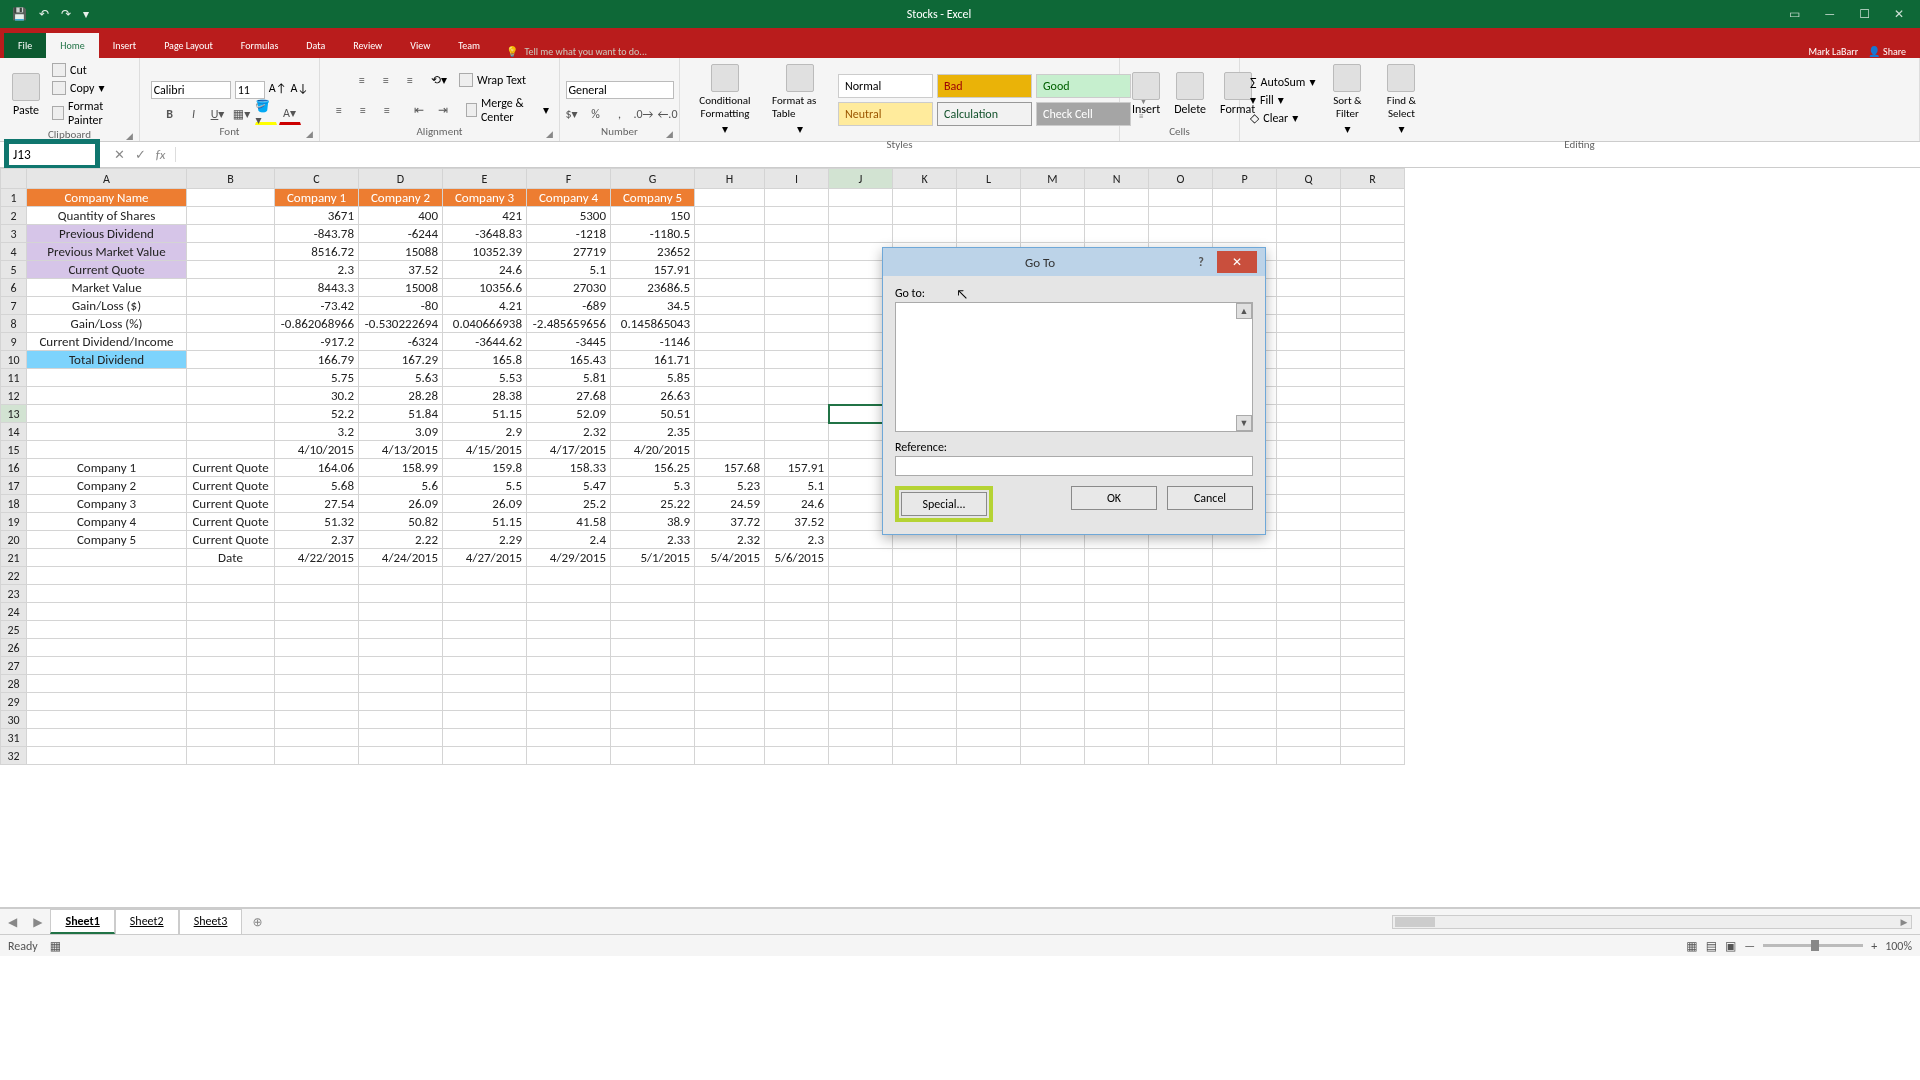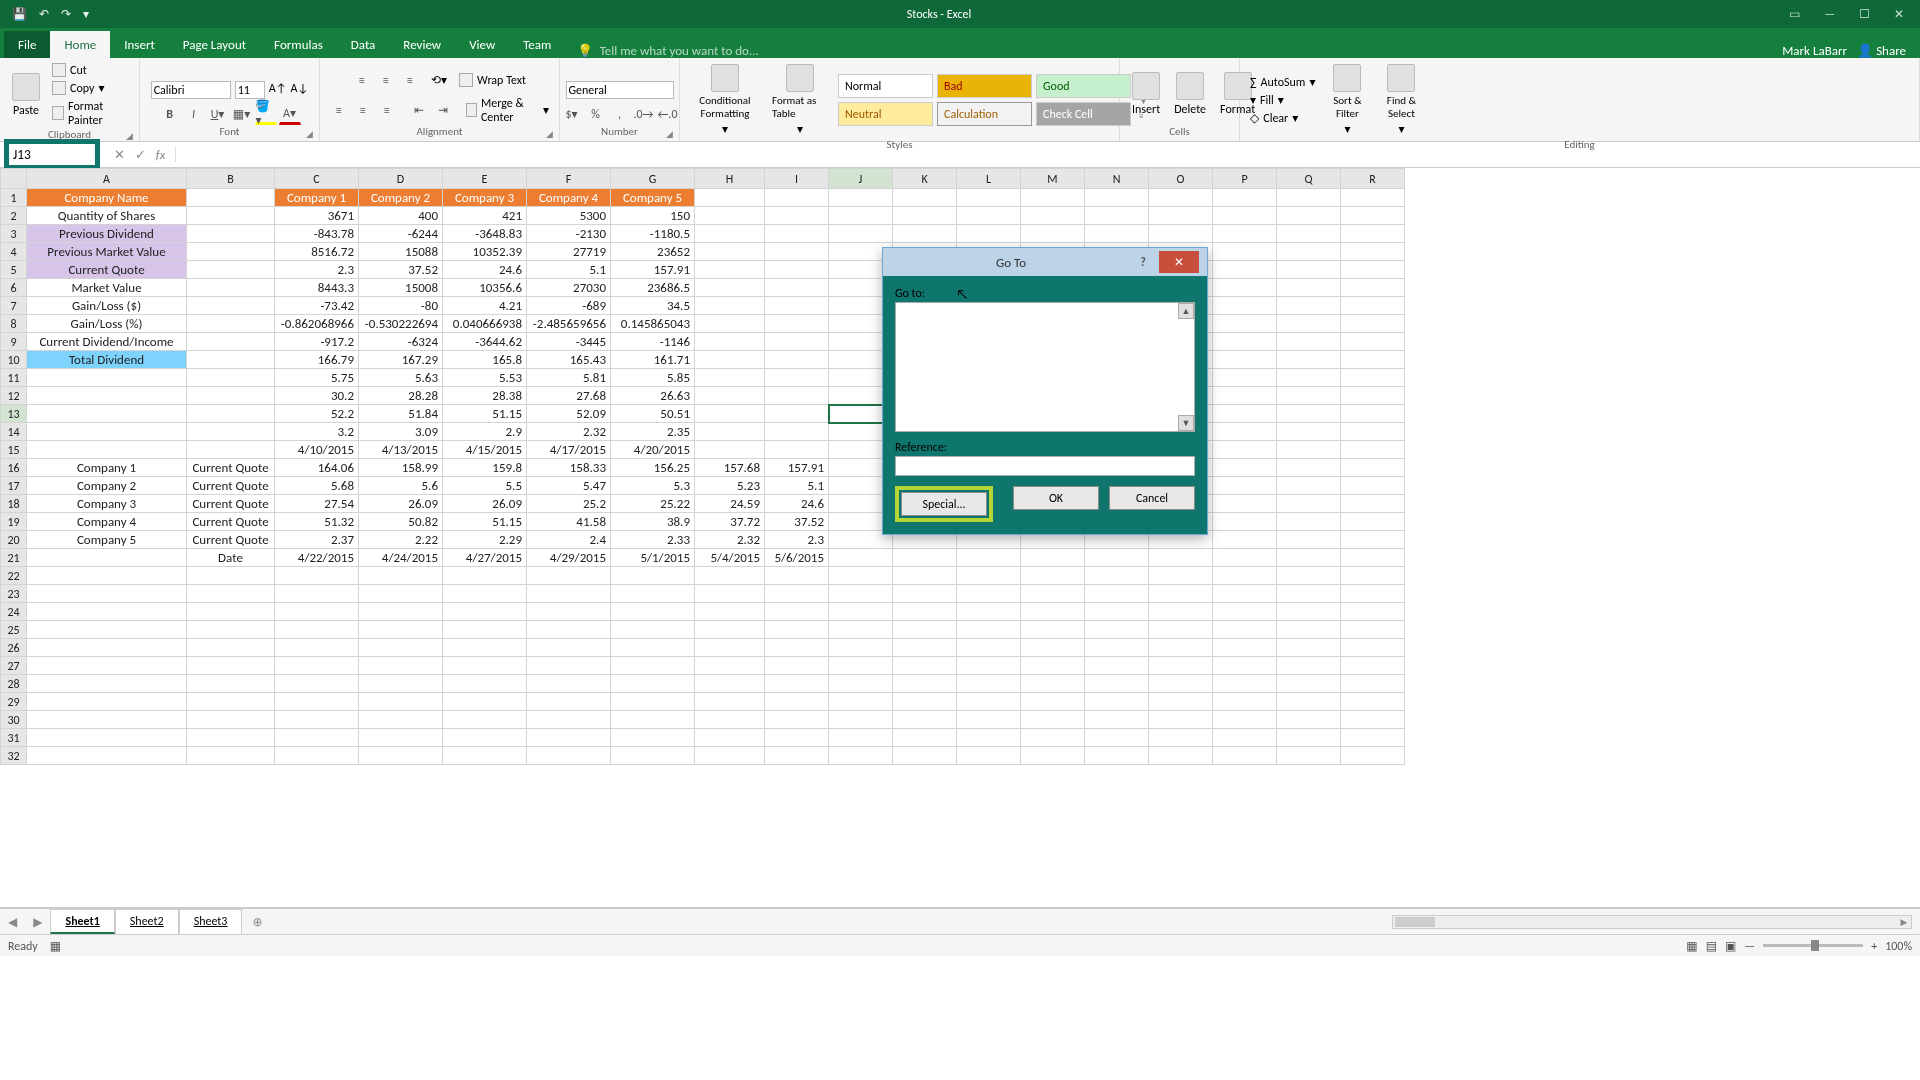--- a/index.html
+++ b/index.html
@@ -6,21 +6,21 @@
 body { background: #fff; overflow: hidden; width: 1920px; height: 1080px; position: relative; }
 
 
 .titlebar { height: 28px; background: #0e6837; display: flex; align-items: center; color: #fff; font-size: 12px; }
 .titlebar .qat { display: flex; gap: 12px; padding-left: 12px; align-items: center; }
 .titlebar .qat span { opacity: .9; }
 .titlebar .title { flex: 1; text-align: center; }
 .titlebar .winbtns { display: flex; gap: 24px; padding-right: 16px; opacity: .8; }
 
 
-.ribbon-tabs { height: 30px; background: #15803d; display: flex; align-items: flex-end; color: #fff; font-size: 13px; padding-left: 4px; }
+.ribbon-tabs { height: 30px; background: #b91c1c; display: flex; align-items: flex-end; color: #fff; font-size: 10px; padding-left: 4px; }
 .ribbon-tabs .tab { padding: 6px 14px 6px; cursor: pointer; }
 .ribbon-tabs .tab.file { background: #0c5a30; }
 .ribbon-tabs .tab.active { background: #f5f5f5; color: #217346; }
 .ribbon-tabs .tell { flex: 1; padding-left: 12px; opacity: .85; display: flex; gap: 6px; align-items: center; }
 .ribbon-tabs .user { padding-right: 14px; display: flex; gap: 10px; align-items: center; }
 
 
 .ribbon { height: 84px; background: #f5f5f5; border-bottom: 1px solid #ccc; display: flex; font-size: 12px; }
 .group { border-right: 1px solid #ddd; padding: 4px 8px 2px; display: flex; flex-direction: column; justify-content: space-between; }
 .group .label { text-align: center; color: #666; font-size: 11px; height: 14px; position: relative; }
@@ -33,21 +33,21 @@
 .hitem .ico { width: 14px; height: 14px; border: 1px solid #aaa; background: #eee; }
 select.fake, input.fake { border: 1px solid #bbb; font-size: 12px; padding: 1px 2px; background: #fff; }
 .btnrow { display: flex; gap: 2px; }
 .btnrow .b { width: 22px; height: 22px; border: 1px solid transparent; display: flex; align-items:center; justify-content:center; color:#555; cursor:pointer; }
 .style-gallery { display: grid; grid-template-columns: repeat(3, 95px); gap: 4px; }
 .style-cell { border: 1px solid #ccc; padding: 4px 6px; font-size: 12px; text-align: left; cursor:pointer;}
 .style-cell.normal { background: #fff; }
 .style-cell.bad { background: #eab308; color: #9c0006; }
 .style-cell.good { background: #c6efce; color: #006100; }
 .style-cell.neutral { background: #ffeb9c; color: #9c5700; }
-.style-cell.calc { background: #f2f2f2; color: #a16207; border-color:#999;}
+.style-cell.calc { background: #f2f2f2; color: #14532d; border-color:#999;}
 .style-cell.check { background: #a5a5a5; color: #fff; }
 
 
 .formulabar { height: 26px; border-bottom: 1px solid #ccc; display: flex; align-items: center; font-size: 13px; }
 .namebox { width: 96px; border: 5px solid #0f766e; margin: 2px 4px; padding: 2px 4px; }
 .fx-icons { display: flex; gap: 10px; padding: 0 10px; color: #888; border-right:1px solid #ddd; margin-right:4px;}
 .fx-input { flex: 1; border: none; padding: 2px 4px; }
 
 
 .gridwrap { position: relative; height: 740px; overflow: hidden; border-bottom:1px solid #ccc;}
@@ -77,21 +77,21 @@
 .sheettabs .hscroll .thumb{position:absolute;left:2px;top:1px;width:40px;height:10px;background:#ccc;}
 
 
 .statusbar { height: 22px; background: #f5f5f5; border-top: 1px solid #ccc; display: flex; align-items: center; font-size: 12px; padding: 0 8px; color:#555;}
 .statusbar .fill { flex: 1; }
 .statusbar .zoom { display: flex; gap: 8px; align-items: center; }
 .statusbar .slider { width: 100px; height: 3px; background: #bbb; position: relative; }
 .statusbar .slider .th { position: absolute; left: 48px; top: -4px; width: 8px; height: 11px; background: #888; }
 
 
-.dialog { position: absolute; left: 882px; top: 247px; width: 326px; background: #0f766e; border: 1px solid #6fa8d8; box-shadow: 0 4px 12px rgba(0,0,0,.3); font-size: 12px; }
+.dialog { position: absolute; left: 882px; top: 247px; width: 384px; background: #e5e5e5; border: 1px solid #6fa8d8; box-shadow: 0 4px 12px rgba(0,0,0,.3); font-size: 12px; }
 .dialog .dtitle { height: 28px; background: #bcd3e8; display: flex; align-items: center; padding: 0 8px; color:#333; }
 .dialog .dtitle .t { flex: 1; text-align: center; font-size:13px;}
 .dialog .dtitle .help { width: 24px; text-align: center; cursor:pointer; font-weight:bold; color:#555;}
 .dialog .dtitle .close { width: 40px; height: 22px; background: #c94f3d; color: #fff; display: flex; align-items: center; justify-content: center; cursor:pointer; margin-left:4px;}
 .dialog .dbody { padding: 10px 12px 12px; }
 .dialog .listbox { width: 100%; height: 130px; background: #fff; border: 1px solid #aaa; margin: 2px 0 8px; position:relative;}
 .dialog .listbox .sbtn { position:absolute; right:0; width:16px; height:16px; background:#e0e0e0; border:1px solid #aaa; font-size:9px; text-align:center; line-height:14px; color:#555;}
 .dialog .refinp { width: 100%; border: 1px solid #aaa; padding: 2px; margin: 2px 0 10px; background:#fff; height:20px;}
 .dialog .dbtns { display: flex; gap: 10px; justify-content: flex-end; }
 .dialog .dbtn { width: 86px; height: 24px; border: 1px solid #8a8a8a; background: #e8e8e8; cursor: pointer; font-size:12px;}
@@ -352,21 +352,21 @@
           <td class=""></td>
           <td class=""></td>
         </tr>
         <tr>
           <th class="rowh">3</th>
           <td class="hdr-purple l">Previous Dividend</td>
           <td class=" l"></td>
           <td class="">-843.78</td>
           <td class="">-6244</td>
           <td class="">-3648.83</td>
-          <td class="">-2130</td>
+          <td class="">-1218</td>
           <td class="">-1180.5</td>
           <td class=""></td>
           <td class=""></td>
           <td class=""></td>
           <td class=""></td>
           <td class=""></td>
           <td class=""></td>
           <td class=""></td>
           <td class=""></td>
           <td class=""></td>

